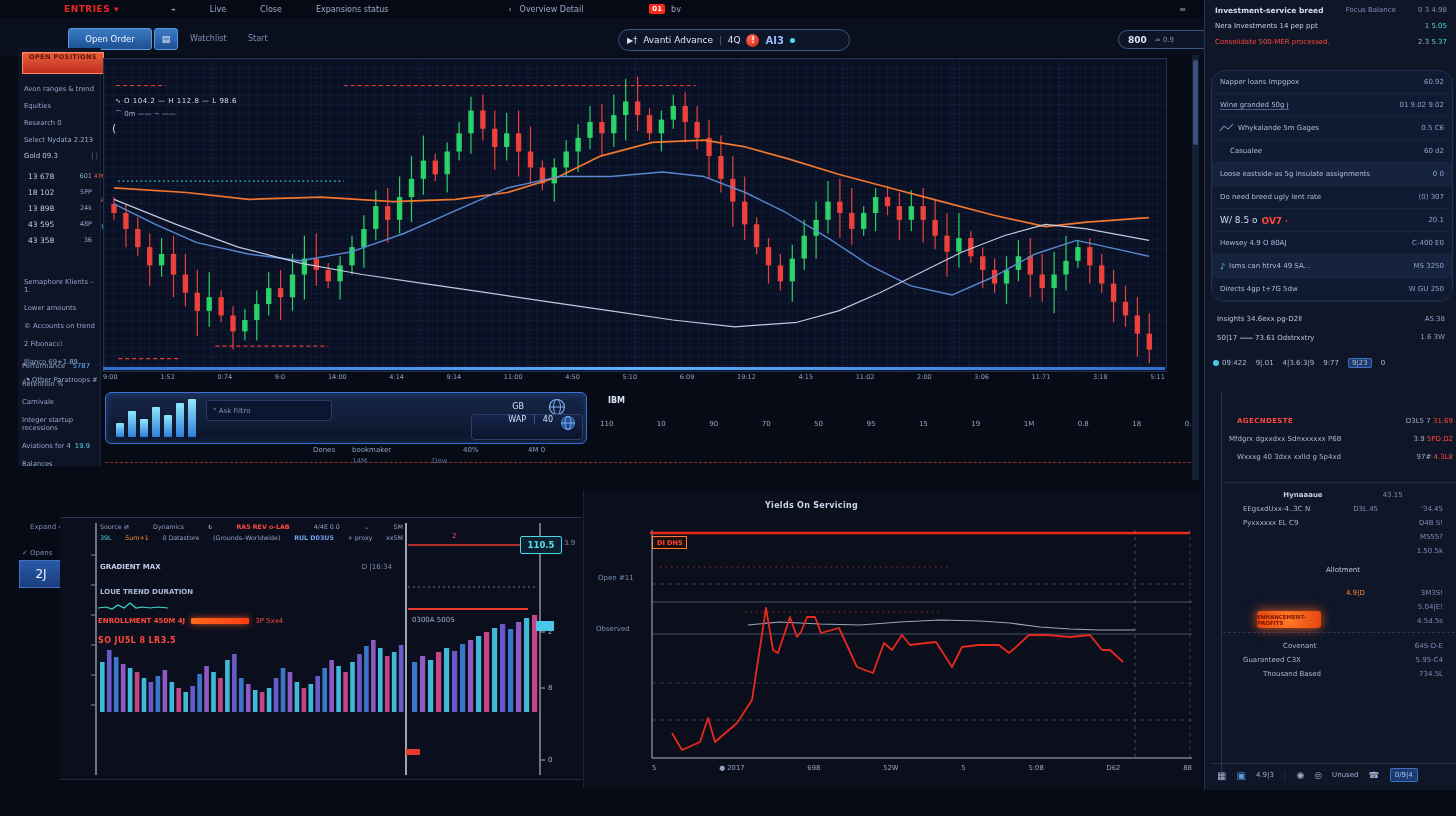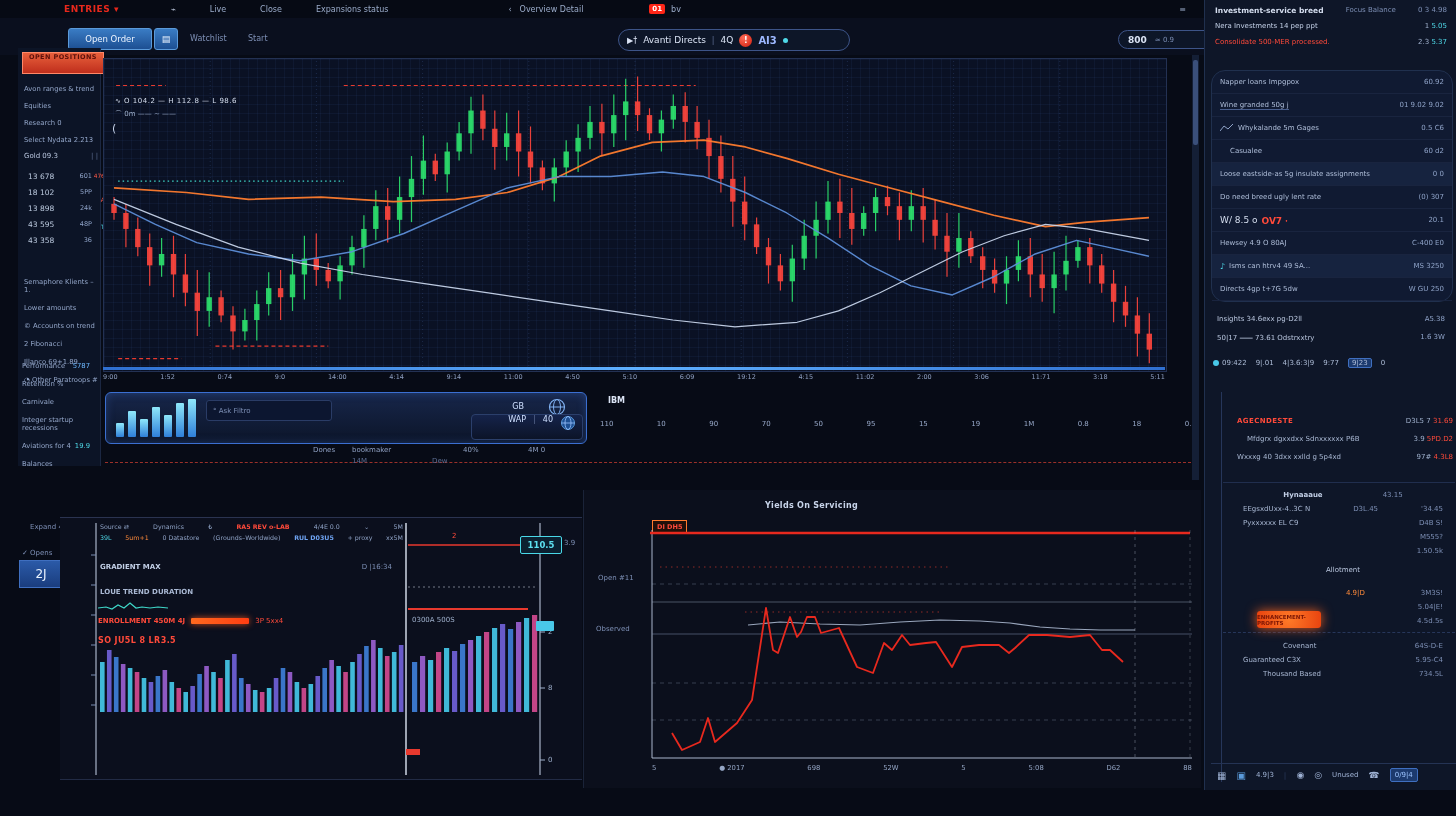--- a/index.html
+++ b/index.html
@@ -107,21 +107,21 @@
     <span>Open Order</span>
   </div>
   <div class="abs btn-blue" style="left:154px;top:28px;width:22px;height:20px;">
     <span style="font-size:9px;">▤</span>
   </div>
   <span class="abs t8 muted" style="left:190px;top:34px;">Watchlist</span>
   <span class="abs t8 muted" style="left:248px;top:34px;">Start</span>
 
   <div class="abs pill" style="left:618px;top:29px;width:214px;height:20px;padding:0 8px;gap:6px;">
     <span class="t8 white">▶†</span>
-    <span class="t9 white">Avanti Directs</span>
+    <span class="t9 white">Avanti Advance</span>
     <span class="t8 dim">|</span>
     <span class="t9 white">4Q</span>
     <span class="reddot">
         <span>!</span>
       </span>
     <span class="t10" style="color:#9db8ff;font-weight:bold;">AI3</span>
     <span style="width:5px;height:5px;border-radius:50%;background:#4fd9e8;"></span>
   </div>
   <div class="abs pill" style="left:1118px;top:30px;width:78px;height:17px;padding:0 9px;gap:8px;">
     <span class="t9 white" style="font-weight:bold;">800</span>
@@ -618,21 +618,21 @@
     </svg>
   <div class="abs badge-cyan" style="left:520px;top:536px;width:40px;height:16px;">
     <span>110.5</span>
   </div>
   <span class="abs t7 muted" style="left:564px;top:539px;">3.9</span>
   <span class="abs" style="left:452px;top:532px;color:#ff4a3a;font-size:7px;">2</span>
   <div class="abs" style="left:536px;top:621px;width:18px;height:10px;background:#49c8e8;border-radius:1px;"></div>
 
   <div id="bm-box" class="abs"></div>
   <span class="abs t8" style="left:765px;top:501px;color:#c8d4ea;font-weight:bold;letter-spacing:.3px;">Yields On Servicing</span>
-  <div class="abs" style="left:652px;top:520px;height:11px;border:1px solid #ff7a2e;background:#20100a;display:flex;align-items:center;padding:0 4px;">
+  <div class="abs" style="left:652px;top:536px;height:11px;border:1px solid #ff7a2e;background:#20100a;display:flex;align-items:center;padding:0 4px;">
     <span class="red" style="font-size:6.5px;font-weight:bold;">DI DH5</span>
   </div>
   <span class="abs t7 muted" style="left:598px;top:574px;">Open #11</span>
   <span class="abs t7 muted" style="left:596px;top:625px;">Observed</span>
   <svg class="abs" style="left:583px;top:490px;" width="617" height="296" id="bm-chart">
       <line x1="69" y1="40" x2="69" y2="268" stroke="#aab6cc" stroke-width="1"></line>
       <line x1="69" y1="268" x2="609" y2="268" stroke="#aab6cc" stroke-width="1"></line>
       <line x1="67" y1="43" x2="607" y2="43" stroke="#e8291e" stroke-width="2.4"></line>
       <line x1="77" y1="77" x2="367" y2="77" stroke="rgba(232,60,48,.6)" stroke-width="1" stroke-dasharray="1.5 4"></line>
       <line x1="69" y1="94" x2="609" y2="94" stroke="rgba(170,185,210,.28)" stroke-width="1" stroke-dasharray="4 4"></line>
@@ -770,21 +770,21 @@
         <span style="display: flex; align-items: center; gap: 3px; font-size: 7px; color: rgb(174, 189, 216);">
           <span>0</span>
         </span>
       </div>
     <div class="abs" style="left:16px;top:392px;width:1px;height:390px;background:#26365a;"></div>
     <div class="abs" style="left:18px;top:412px;width:232px;" id="rp-orders">
         <div style="display: flex; justify-content: space-between; padding: 5px 2px 5px 14px; font-size: 7px;">
           <span style="color: rgb(255, 74, 58); font-weight: bold; letter-spacing: 0.4px;">AGECNDESTE</span>
           <span style="white-space: nowrap;"><span style="color: rgb(159, 176, 204);">D3L5 7  </span><span style="color: rgb(255, 74, 58);">31.69</span></span>
         </div>
-        <div style="display: flex; justify-content: space-between; padding: 5px 2px 5px 24px; font-size: 7px; align-items: center;">
+        <div style="display: flex; justify-content: space-between; padding: 5px 2px 5px 6px; font-size: 7px; align-items: center;">
           <span style="color: rgb(168, 183, 210);">Mfdgrx dgxxdxx Sdnxxxxxx P6B</span>
           <span style="white-space: nowrap;"><span style="color: rgb(159, 176, 204);">3.9  </span><span style="color: rgb(255, 74, 58);">5PD.D2</span></span>
         </div>
         <div style="display: flex; justify-content: space-between; padding: 5px 2px 5px 14px; font-size: 7px;">
           <span style="color: rgb(168, 183, 210);">Wxxxg 40 3dxx xxlld g 5p4xd</span>
           <span style="white-space: nowrap;"><span style="color: rgb(159, 176, 204);">97#  </span><span style="color: rgb(255, 74, 58);">4.3L8</span></span>
         </div>
       </div>
     <div class="abs" style="left:18px;top:482px;width:232px;border-top:1px solid #202e4e;">
       <div class="acct-row" style="justify-content:center;gap:60px;padding-top:8px;">

